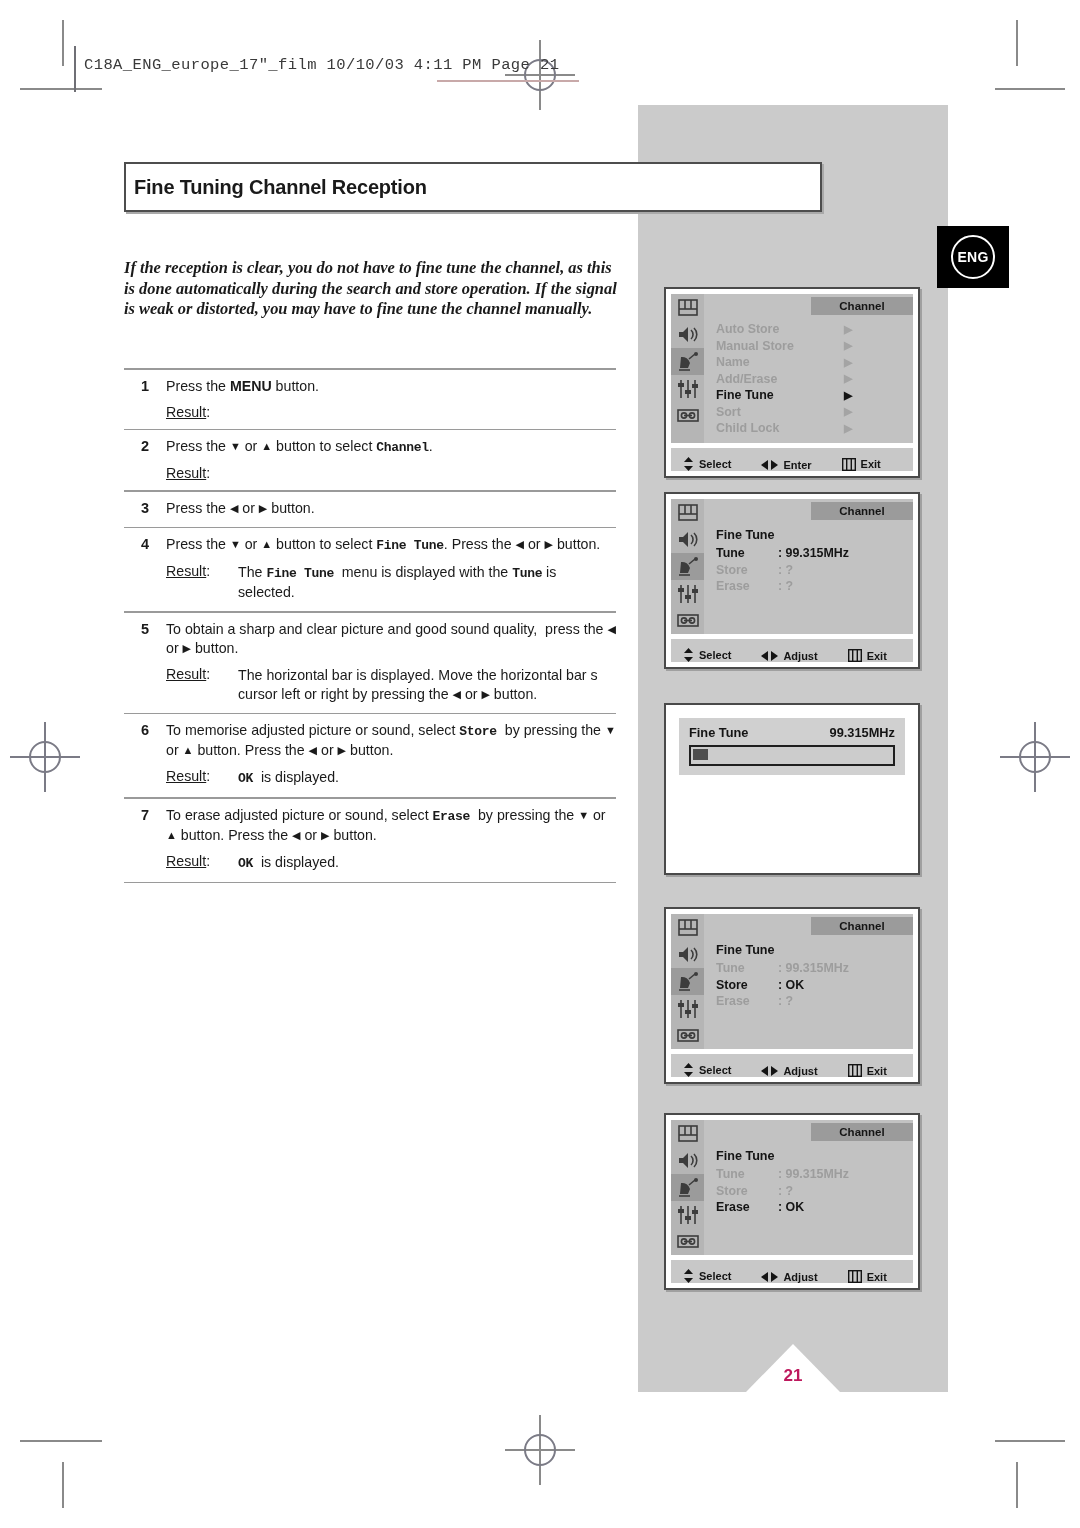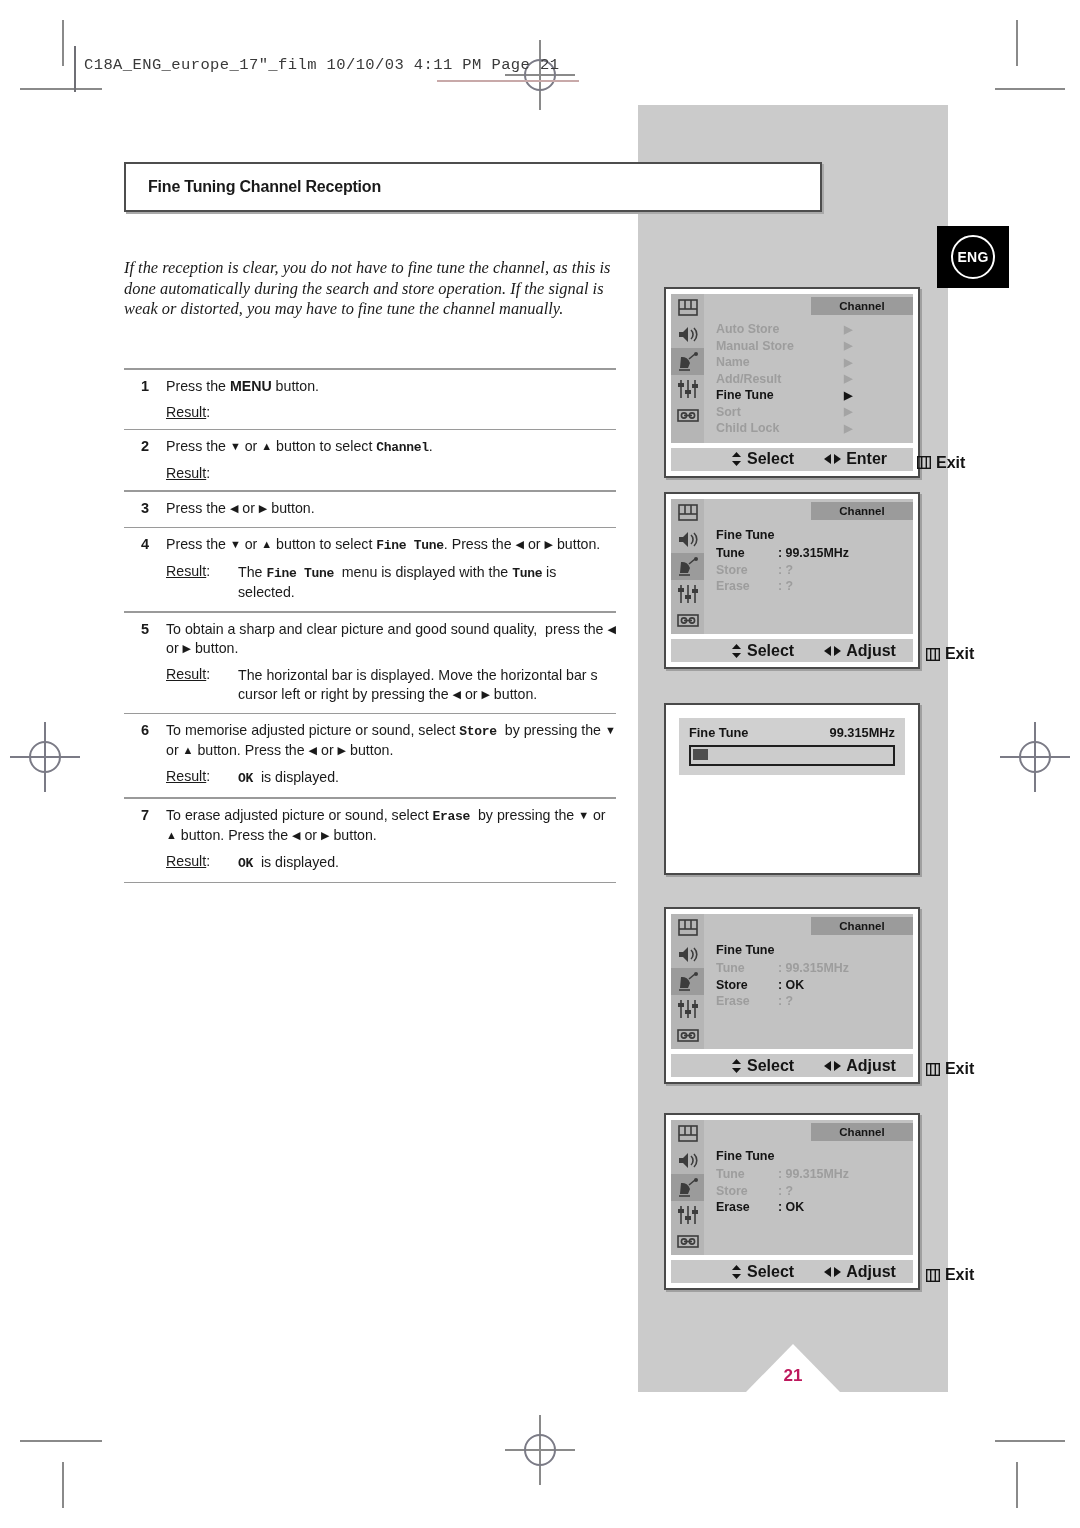--- a/index.html
+++ b/index.html
@@ -80,30 +80,30 @@
 
   
   .title-box {
     position: absolute; left: 124px; top: 162px; width: 694px; height: 46px;
     background: #ffffff;
     border: 2px solid #4d4d4d;
     box-shadow: 2px 2px 0 #a9a9a9;
     display: flex; align-items: center;
   }
   .title-text {
-    padding-left: 22px;
-    font-size: 16px; font-weight: bold; color: #1a1a1a;
+    padding-left: 8px;
+    font-size: 20px; font-weight: bold; color: #1a1a1a;
     letter-spacing: -0.2px;
   }
 
   
   .intro {
     position: absolute; left: 124px; top: 258px; width: 500px;
     font-family: "Liberation Serif", serif;
-    font-style: italic; font-weight: normal;
+    font-style: italic; font-weight: bold;
     font-size: 16.4px; line-height: 20.5px; color: #1a1a1a;
   }
 
   
   .steps {
     position: absolute; left: 124px; top: 368px; width: 492px;
   }
   .rule { height: 1.5px; background: #9a9a9a; width: 100%; }
   .step { padding: 7px 0 9px 0; }
   .step-row { display: flex; }
@@ -200,22 +200,22 @@
   }
   .osd-kv.on { color: #141414; }
   .osd-kv .k { width: 62px; }
   .osd-kv .v { }
 
   .osd-footer {
     margin-top: 4px;
     background: #c8c8c8;
     border-top: 1px solid #ffffff;
     height: 23px;
-    display: flex; align-items: center;
-    font-size: 16px; font-weight: bold; color: #141414; padding-left: 48px;
+    display: flex; align-items: flex-end;
+    font-size: 11px; font-weight: bold; color: #141414;
   }
   .fitem { display: flex; align-items: center; gap: 5px; }
   .fitem.s1 { margin-left: 12px; }
   .fitem.s2 { margin-left: 30px; }
   .fitem.s3 { margin-left: 30px; margin-top: 7px; }
   .glyph { font-size: 12px; line-height: 1; }
 
   
   .osd.slider-panel { height: 172px; }
   .slider-inner {
@@ -430,21 +430,21 @@
             </div>
             <div class="osd-item">
               <span class="lbl">Manual Store</span>
               <span class="chev">▶</span>
             </div>
             <div class="osd-item">
               <span class="lbl">Name</span>
               <span class="chev">▶</span>
             </div>
             <div class="osd-item">
-              <span class="lbl">Add/Result</span>
+              <span class="lbl">Add/Erase</span>
               <span class="chev">▶</span>
             </div>
             <div class="osd-item on">
               <span class="lbl">Fine Tune</span>
               <span class="chev">▶</span>
             </div>
             <div class="osd-item">
               <span class="lbl">Sort</span>
               <span class="chev">▶</span>
             </div>

